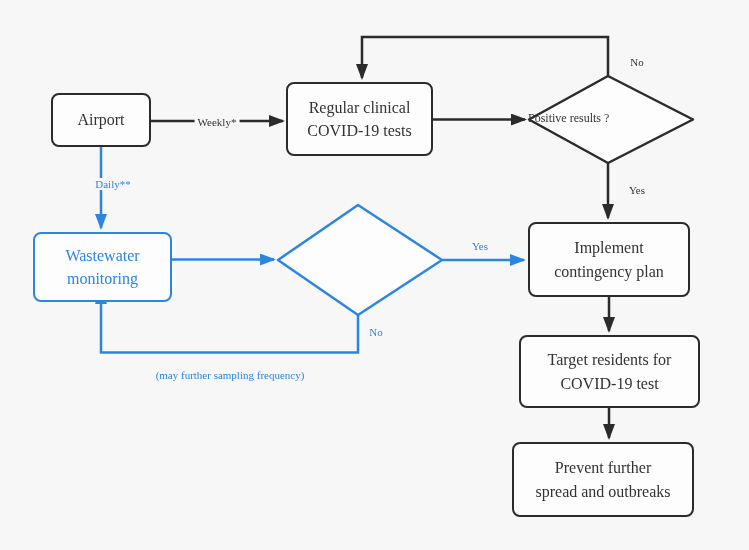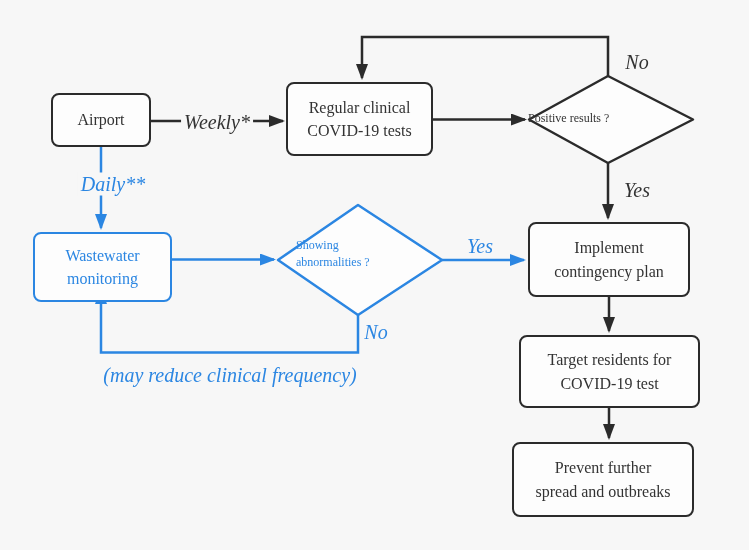--- a/index.html
+++ b/index.html
@@ -30,26 +30,25 @@
   .dlabel{
     position:absolute;
     text-align:left;
     font-size:12px;line-height:1.42;
     color:#333333;
   }
   .dlabel.blue{color:#2b86e2;}
   .elabel{
     position:absolute;
     transform:translate(-50%,-50%);
-    font-size:20px;
+    font-size:11px;
     color:#333333;
     background:#f7f7f7;
     padding:0 3px;
     white-space:nowrap;
-    font-style:italic;
   }
   .elabel.blue{color:#2b86e2;}
   .elabel.nobg{background:transparent;}
 </style>
 </head>
 <body>
 
 <div class="stage">
 
   <svg class="wires" width="749" height="550" viewBox="0 0 749 550">
@@ -112,26 +111,22 @@
 
   <div class="node" style="left:512px;top:442px;width:182px;height:75px;">
     <div>
       <span>Prevent further</span>
       <span>spread and outbreaks</span>
     </div>
   </div>
 
   <div class="dlabel" style="left:528px;top:110px;width:160px;">Positive results ?</div>
 
-  <div class="dlabel blue" style="left:296px;top:237px;width:124px;">
-    <span style="display:block;">Showing</span>
-    <span style="display:block;">abnormalities ?</span>
-  </div>
 
   <span class="elabel" style="left:217px;top:122px;">Weekly*</span>
   <span class="elabel blue" style="left:113px;top:184px;">Daily**</span>
   <span class="elabel nobg" style="left:637px;top:62px;">No</span>
   <span class="elabel nobg" style="left:637px;top:190px;">Yes</span>
   <span class="elabel blue nobg" style="left:480px;top:246px;">Yes</span>
   <span class="elabel blue nobg" style="left:376px;top:332px;">No</span>
-  <span class="elabel blue nobg" style="left:230px;top:375px;">(may reduce clinical frequency)</span>
+  <span class="elabel blue nobg" style="left:230px;top:375px;">(may further sampling frequency)</span>
 
 </div>
 
 </body></html>

